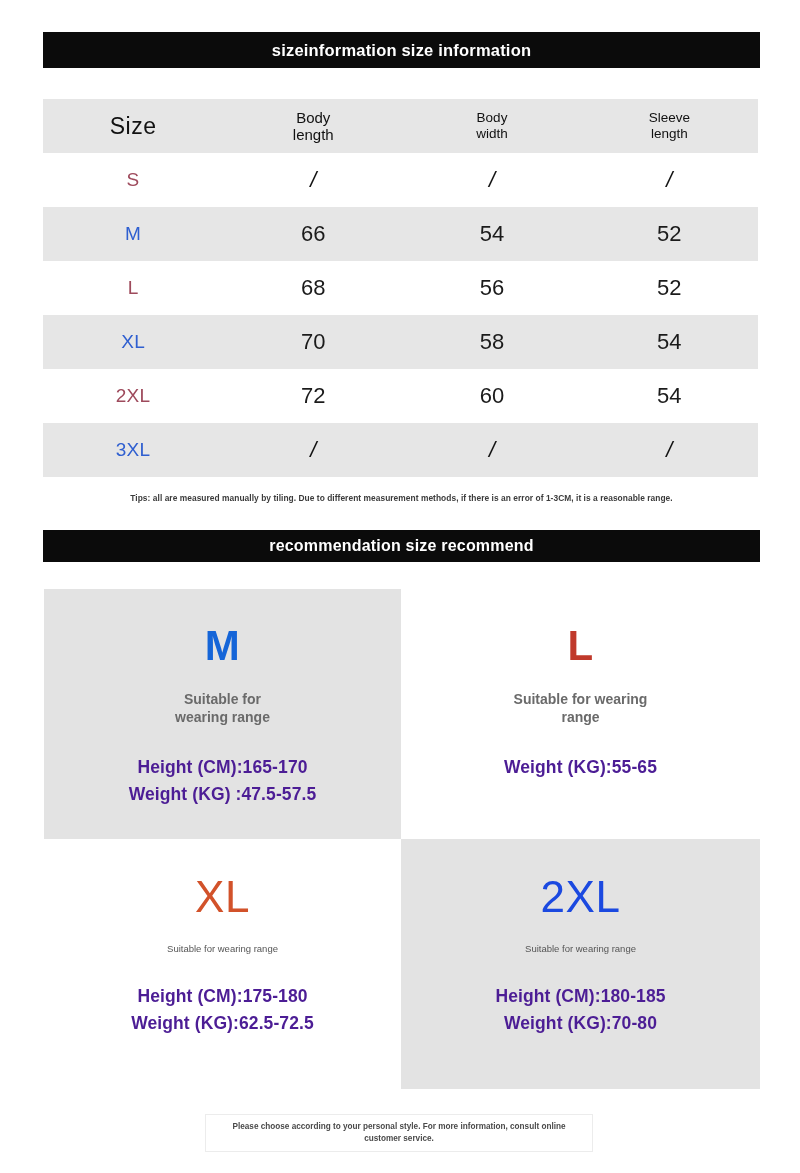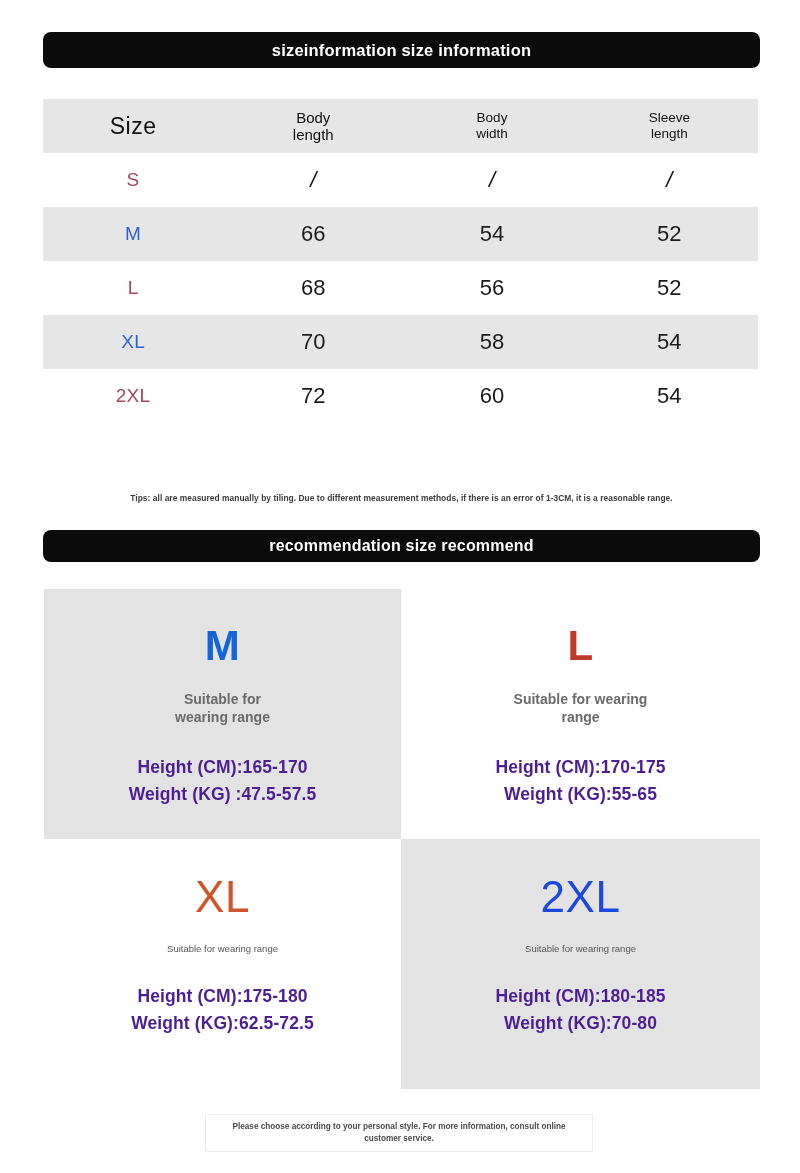--- a/index.html
+++ b/index.html
@@ -30,21 +30,20 @@
     width: 717px;
     background: #0b0b0b;
     color: #ffffff;
     font-weight: bold;
     text-align: center;
     letter-spacing: 0.2px;
     display: flex;
     align-items: center;
     justify-content: center;
     box-sizing: border-box;
-    border-radius: 8px;
   }
   #banner-size-info {
     top: 32px;
     height: 36px;
     font-size: 16.5px;
   }
   #banner-recommend {
     top: 530px;
     height: 32px;
     font-size: 16px;
@@ -255,20 +254,26 @@
           <td class="val">70</td>
           <td class="val">58</td>
           <td class="val">54</td>
         </tr>
         <tr class="plain">
           <td class="sz-label" style="color: rgb(158, 74, 92);">2XL</td>
           <td class="val">72</td>
           <td class="val">60</td>
           <td class="val">54</td>
         </tr>
+        <tr class="band">
+          <td class="sz-label" style="color: rgb(47, 95, 208);">3XL</td>
+          <td class="val slash">/</td>
+          <td class="val slash">/</td>
+          <td class="val slash">/</td>
+        </tr>
       </tbody>
   </table>
 
   <div id="tips-note">Tips: all are measured manually by tiling. Due to different measurement methods, if there is an error of 1-3CM, it is a reasonable range.</div>
 
   <div class="banner" id="banner-recommend">
     <span>recommendation size recommend</span>
   </div>
 
   <div class="rec-grid" id="recommendation-grid">
@@ -278,21 +283,20 @@
         <div class="rec-suitable"><span>Suitable for</span><br><span>wearing range</span></div>
         <div class="rec-metrics">
           <span class="line">Height (CM):165-170</span>
           <span class="line">Weight (KG) :47.5-57.5</span>
         </div>
       </div>
       <div class="rec-cell white">
         <div class="rec-size" style="color: rgb(192, 57, 43);">L</div>
         <div class="rec-suitable wide"><span>Suitable for wearing</span><br><span>range</span></div>
         <div class="rec-metrics">
-          <span class="line">Height (CM):170-175</span>
           <span class="line">Weight (KG):55-65</span>
         </div>
       </div>
       <div class="rec-cell white">
         <div class="rec-size thin" style="color: rgb(210, 82, 42);">XL</div>
         <div class="rec-suitable oneline"><span>Suitable for wearing range</span></div>
         <div class="rec-metrics">
           <span class="line">Height (CM):175-180</span>
           <span class="line">Weight (KG):62.5-72.5</span>
         </div>

